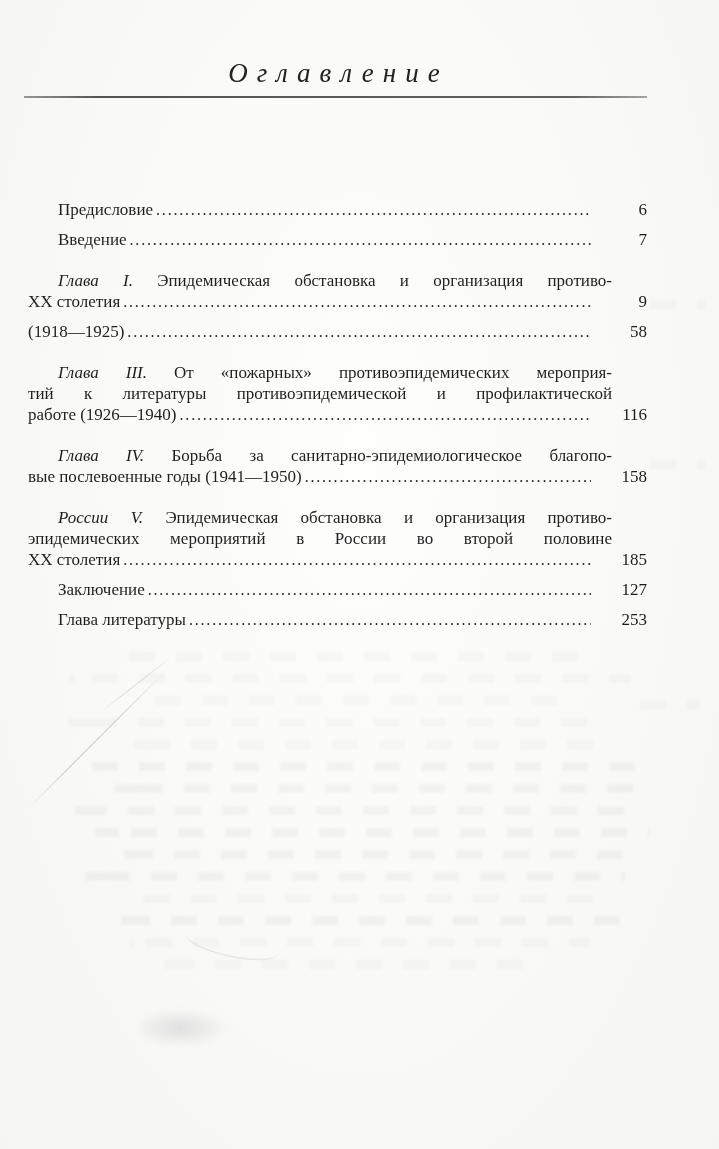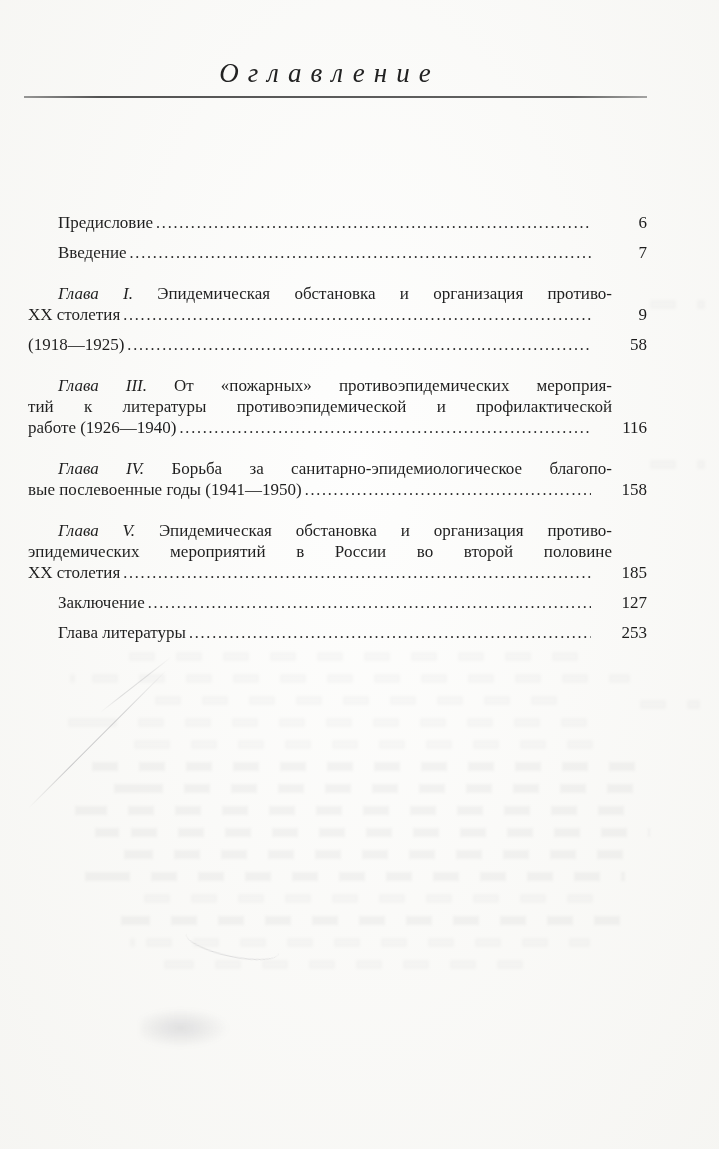--- a/index.html
+++ b/index.html
@@ -5,30 +5,30 @@
   html,body{margin:0;padding:0;background:#e8e8e6;}
   .page{
     position:relative;width:719px;height:1149px;margin:0 auto;
     background:#fcfcfa;
     background-image:radial-gradient(ellipse at 50% 40%, rgba(255,255,255,.6) 0%, rgba(234,233,228,.35) 100%);
     overflow:hidden;
     font-family:"Liberation Serif","DejaVu Serif",serif;
     color:#1f1f1f;
   }
   .title{
-    position:absolute;top:58px;left:20px;width:619px;
+    position:absolute;top:58px;left:29px;width:619px;
     text-align:center;font-style:italic;font-size:27px;
     letter-spacing:9px;color:#222;
   }
   .rule{
     position:absolute;top:96px;left:24px;width:623px;height:2px;
     background:linear-gradient(90deg, rgba(70,70,70,.55), rgba(55,55,55,.85) 12%, rgba(60,60,60,.8) 88%, rgba(80,80,80,.5));
   }
   .toc{
-    position:absolute;top:212px;left:28px;width:619px;
+    position:absolute;top:199px;left:28px;width:619px;
     font-size:17px;line-height:21px;
   }
   .entry{margin:0 0 9px 0;}
   .jline{width:584px;text-align:justify;text-align-last:justify;white-space:normal;}
   .jline.fl{width:554px;padding-left:30px;margin-top:20px;}
   .lastline{display:flex;align-items:baseline;width:619px;}
   .lastline .lwrap{white-space:pre;}
   .lastline.fl .lwrap{margin-left:30px;}
   .leader{
     flex:1;overflow:hidden;white-space:nowrap;
@@ -97,21 +97,21 @@
       </div>
       <div class="entry">
         <div class="jline fl"><i class="pref">Глава IV. </i>Борьба за санитарно-эпидемиологическое благопо-</div>
         <div class="lastline">
           <span class="lwrap">вые послевоенные годы (1941—1950)</span>
           <span class="leader">................................................................................................................................................................</span>
           <span class="num">158</span>
         </div>
       </div>
       <div class="entry">
-        <div class="jline fl"><i class="pref">Глава V. </i>Эпидемическая обстановка и организация противо-</div>
+        <div class="jline fl"><i class="pref">России V. </i>Эпидемическая обстановка и организация противо-</div>
         <div class="jline">эпидемических мероприятий в России во второй половине</div>
         <div class="lastline">
           <span class="lwrap">XX столетия</span>
           <span class="leader">................................................................................................................................................................</span>
           <span class="num">185</span>
         </div>
       </div>
       <div class="entry">
         <div class="lastline fl">
           <span class="lwrap">Заключение</span>

